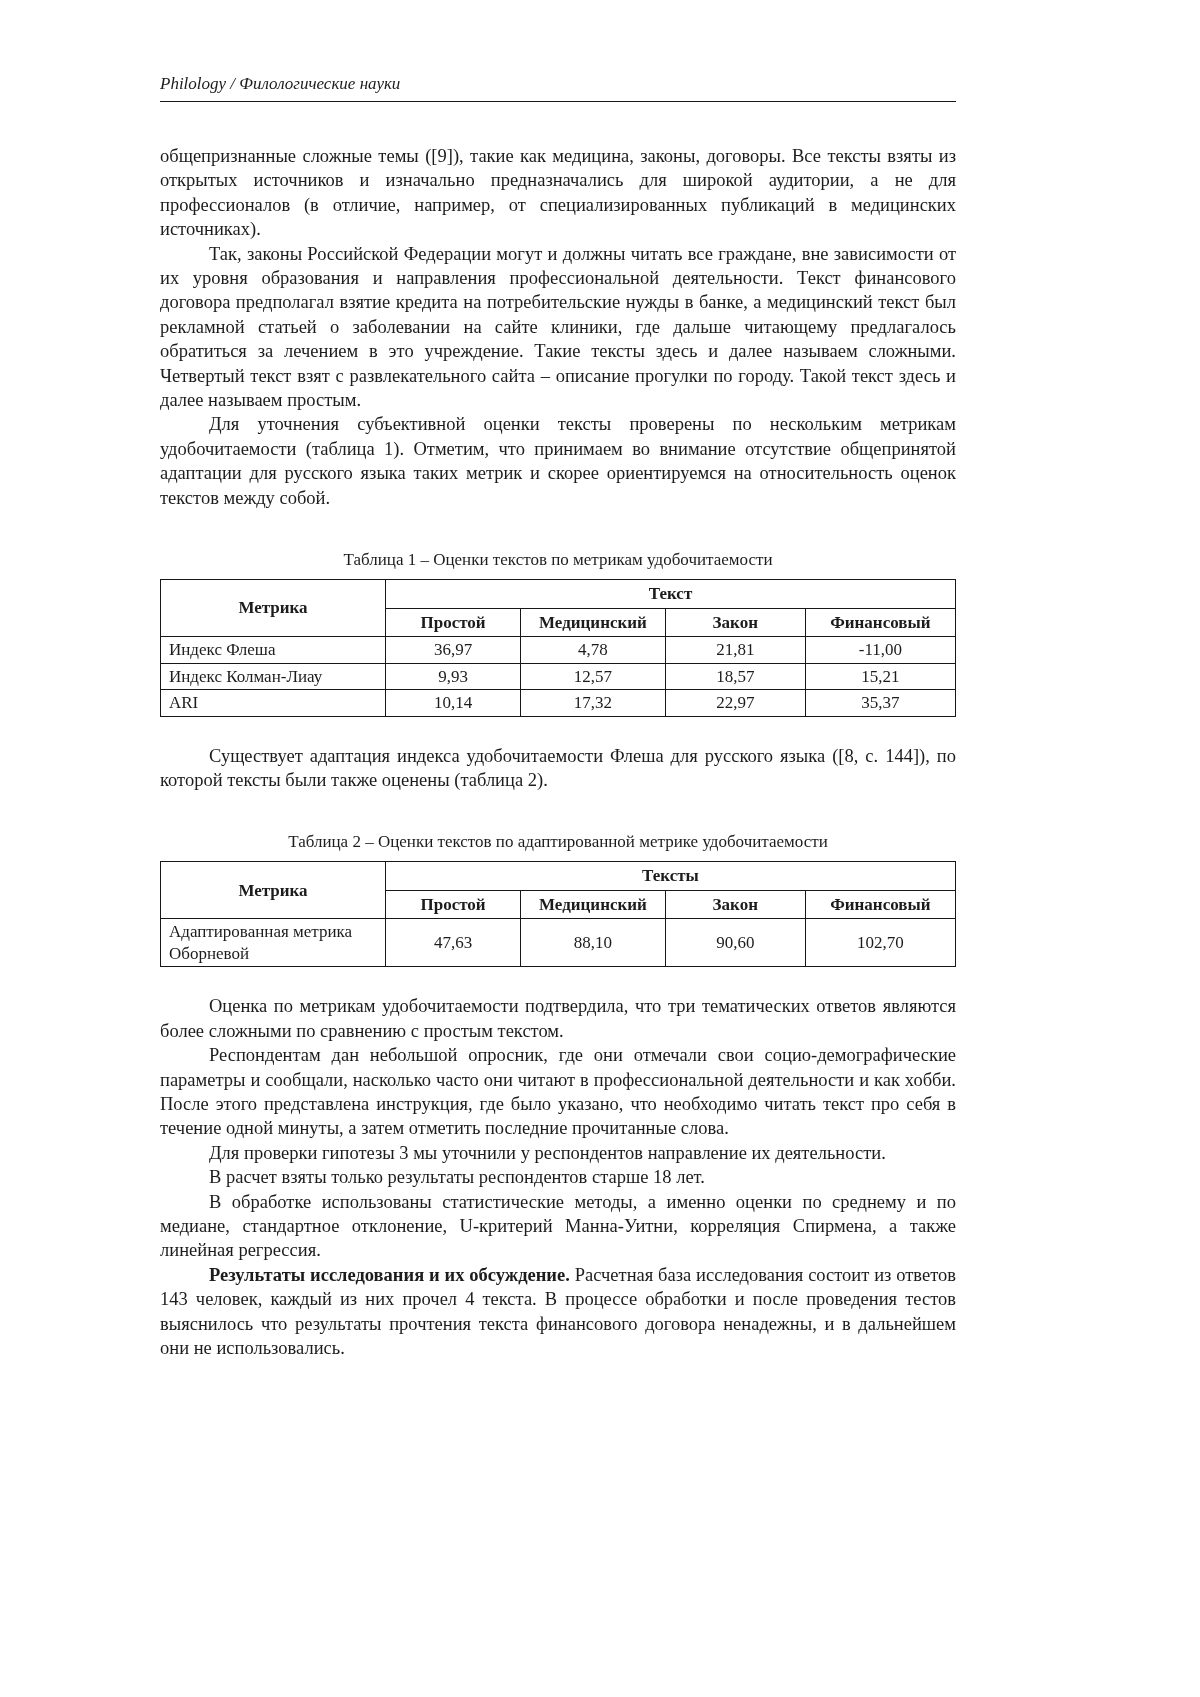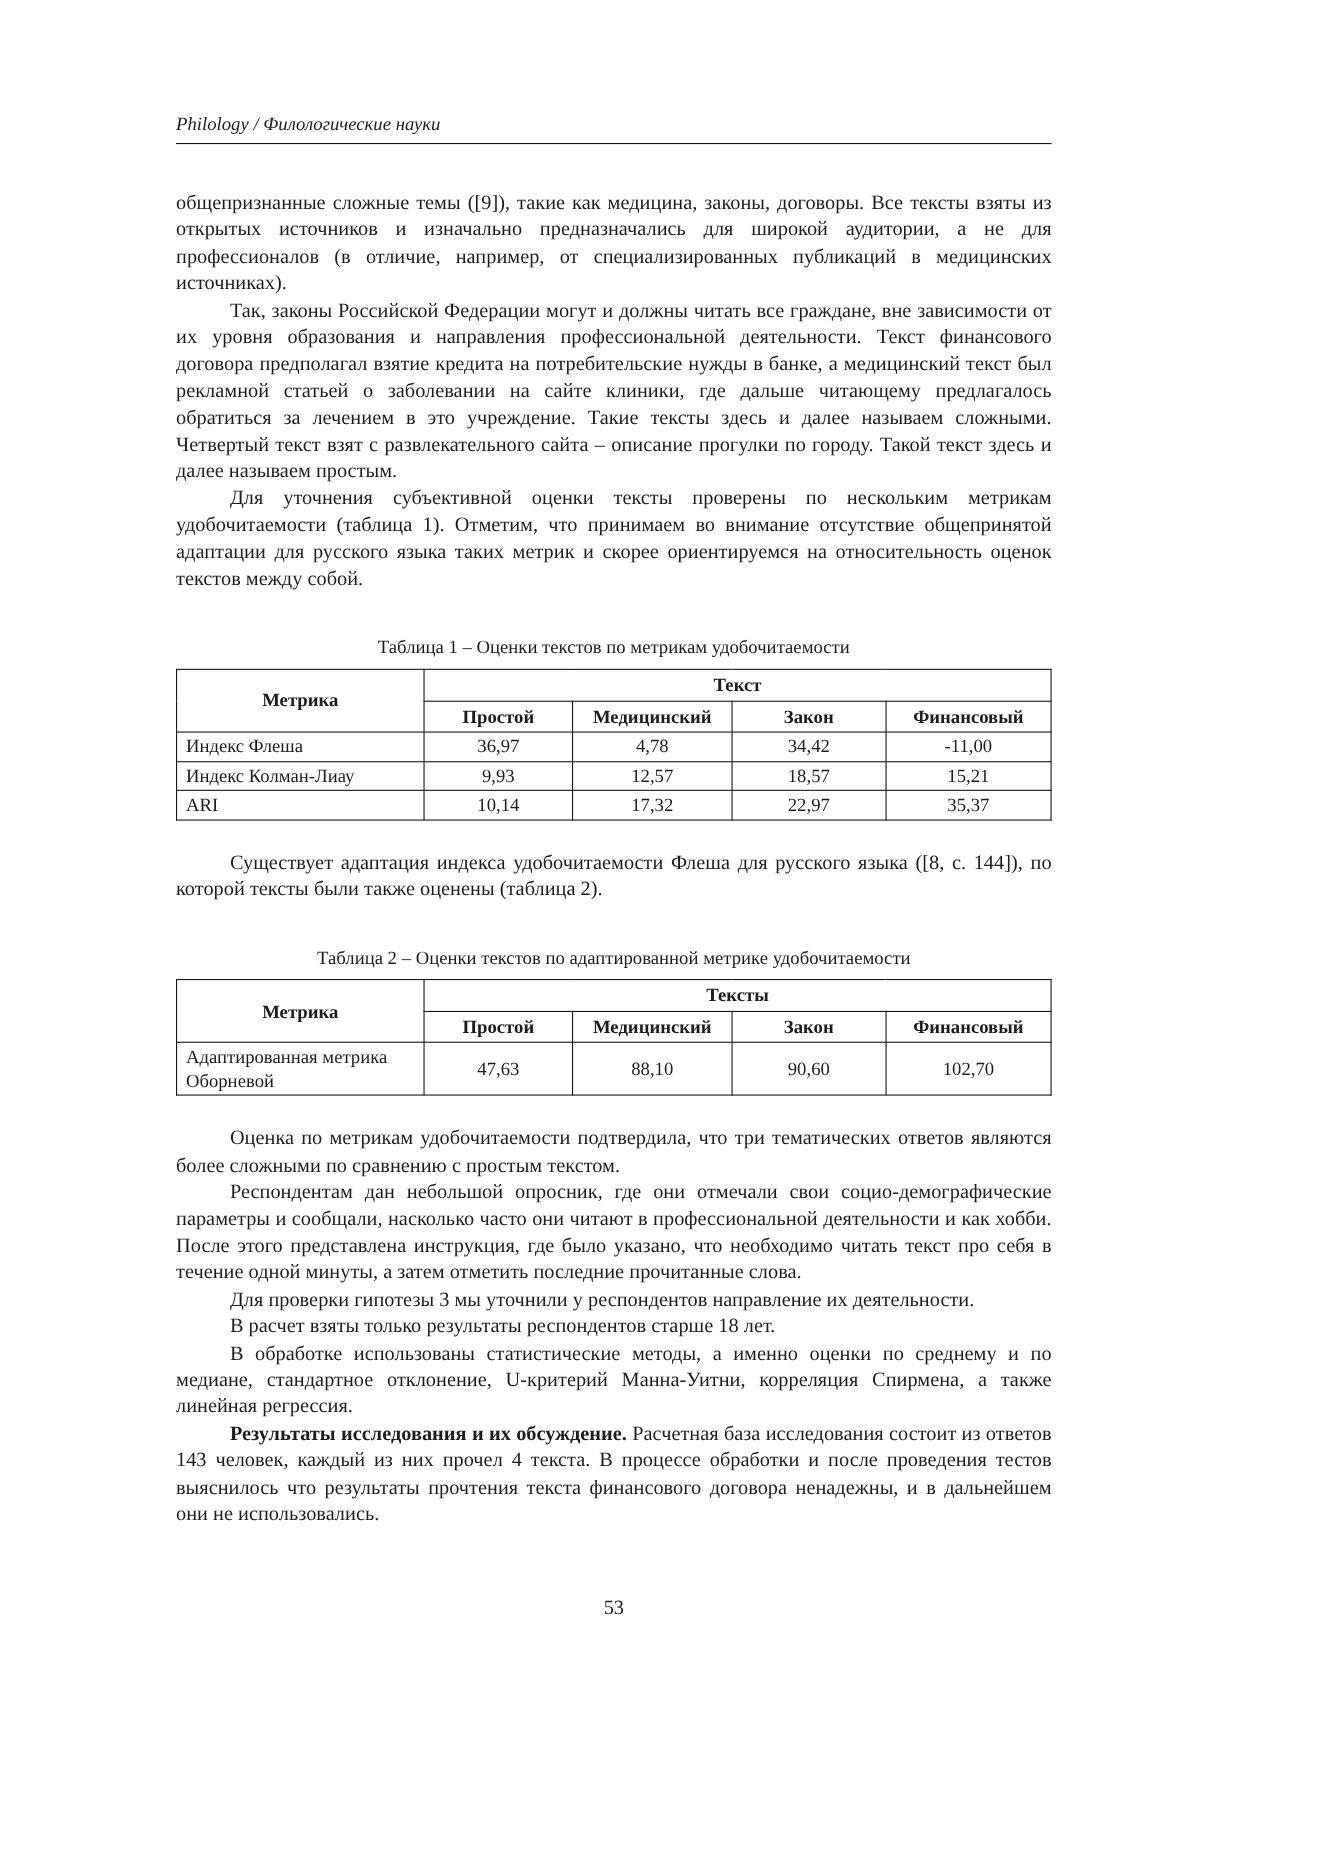--- a/index.html
+++ b/index.html
@@ -6,21 +6,21 @@
   body {
     width: 1200px; height: 1697px;
     background: #ffffff;
     font-family: "Liberation Serif", "DejaVu Serif", serif;
     color: #1c1c1c;
     -webkit-font-smoothing: antialiased;
   }
   .page {
     box-sizing: border-box;
     width: 1200px; height: 1697px;
-    padding: 103px 244px 0 160px;
+    padding: 74px 244px 0 160px;
     position: relative;
     overflow: hidden;
   }
   .running-head {
     font-style: italic;
     font-size: 17px;
     line-height: 20px;
     padding-bottom: 7px;
     border-bottom: 1.6px solid #171717;
     margin-bottom: 42px;
@@ -104,21 +104,21 @@
           <th>Медицинский</th>
           <th>Закон</th>
           <th>Финансовый</th>
         </tr>
       </thead>
       <tbody id="table1-body">
           <tr>
             <td class="metric-cell">Индекс Флеша</td>
             <td class="value-cell">36,97</td>
             <td class="value-cell">4,78</td>
-            <td class="value-cell">34,42</td>
+            <td class="value-cell">21,81</td>
             <td class="value-cell">-11,00</td>
           </tr>
           <tr>
             <td class="metric-cell">Индекс Колман-Лиау</td>
             <td class="value-cell">9,93</td>
             <td class="value-cell">12,57</td>
             <td class="value-cell">18,57</td>
             <td class="value-cell">15,21</td>
           </tr>
           <tr>
@@ -168,15 +168,14 @@
     <p class="para after-table">Оценка по метрикам удобочитаемости подтвердила, что три тематических ответов являются более сложными по сравнению с простым текстом.</p>
     <p class="para">Респондентам дан небольшой опросник, где они отмечали свои социо-демографические параметры и сообщали, насколько часто они читают в профессиональной деятельности и как хобби. После этого представлена инструкция, где было указано, что необходимо читать текст про себя в течение одной минуты, а затем отметить последние прочитанные слова.</p>
     <p class="para">Для проверки гипотезы 3 мы уточнили у респондентов направление их деятельности.</p>
     <p class="para">В расчет взяты только результаты респондентов старше 18 лет.</p>
     <p class="para">В обработке использованы статистические методы, а именно оценки по среднему и по медиане, стандартное отклонение, U-критерий Манна-Уитни, корреляция Спирмена, а также линейная регрессия.</p>
 
     <p class="para"><span class="results-lead">Результаты исследования и их обсуждение.</span><span> Расчетная база исследования состоит из ответов 143 человек, каждый из них прочел 4 текста. В процессе обработки и после проведения тестов выяснилось что результаты прочтения текста финансового договора ненадежны, и в дальнейшем они не использовались.</span></p>
 
   </div>
 
-  <div class="page-number">53</div>
 
 </div>
 
 </body></html>

